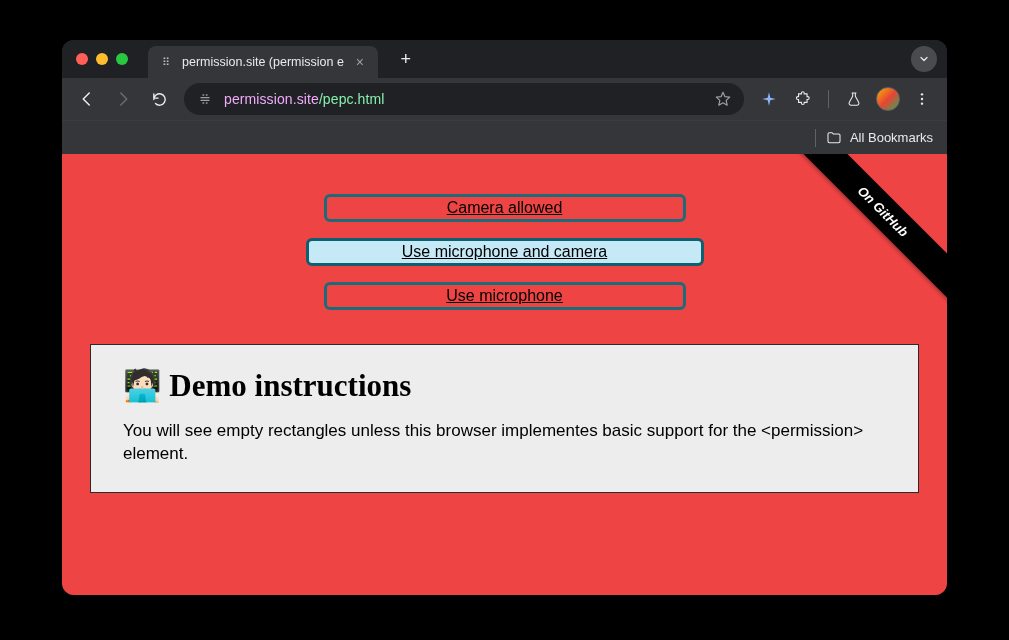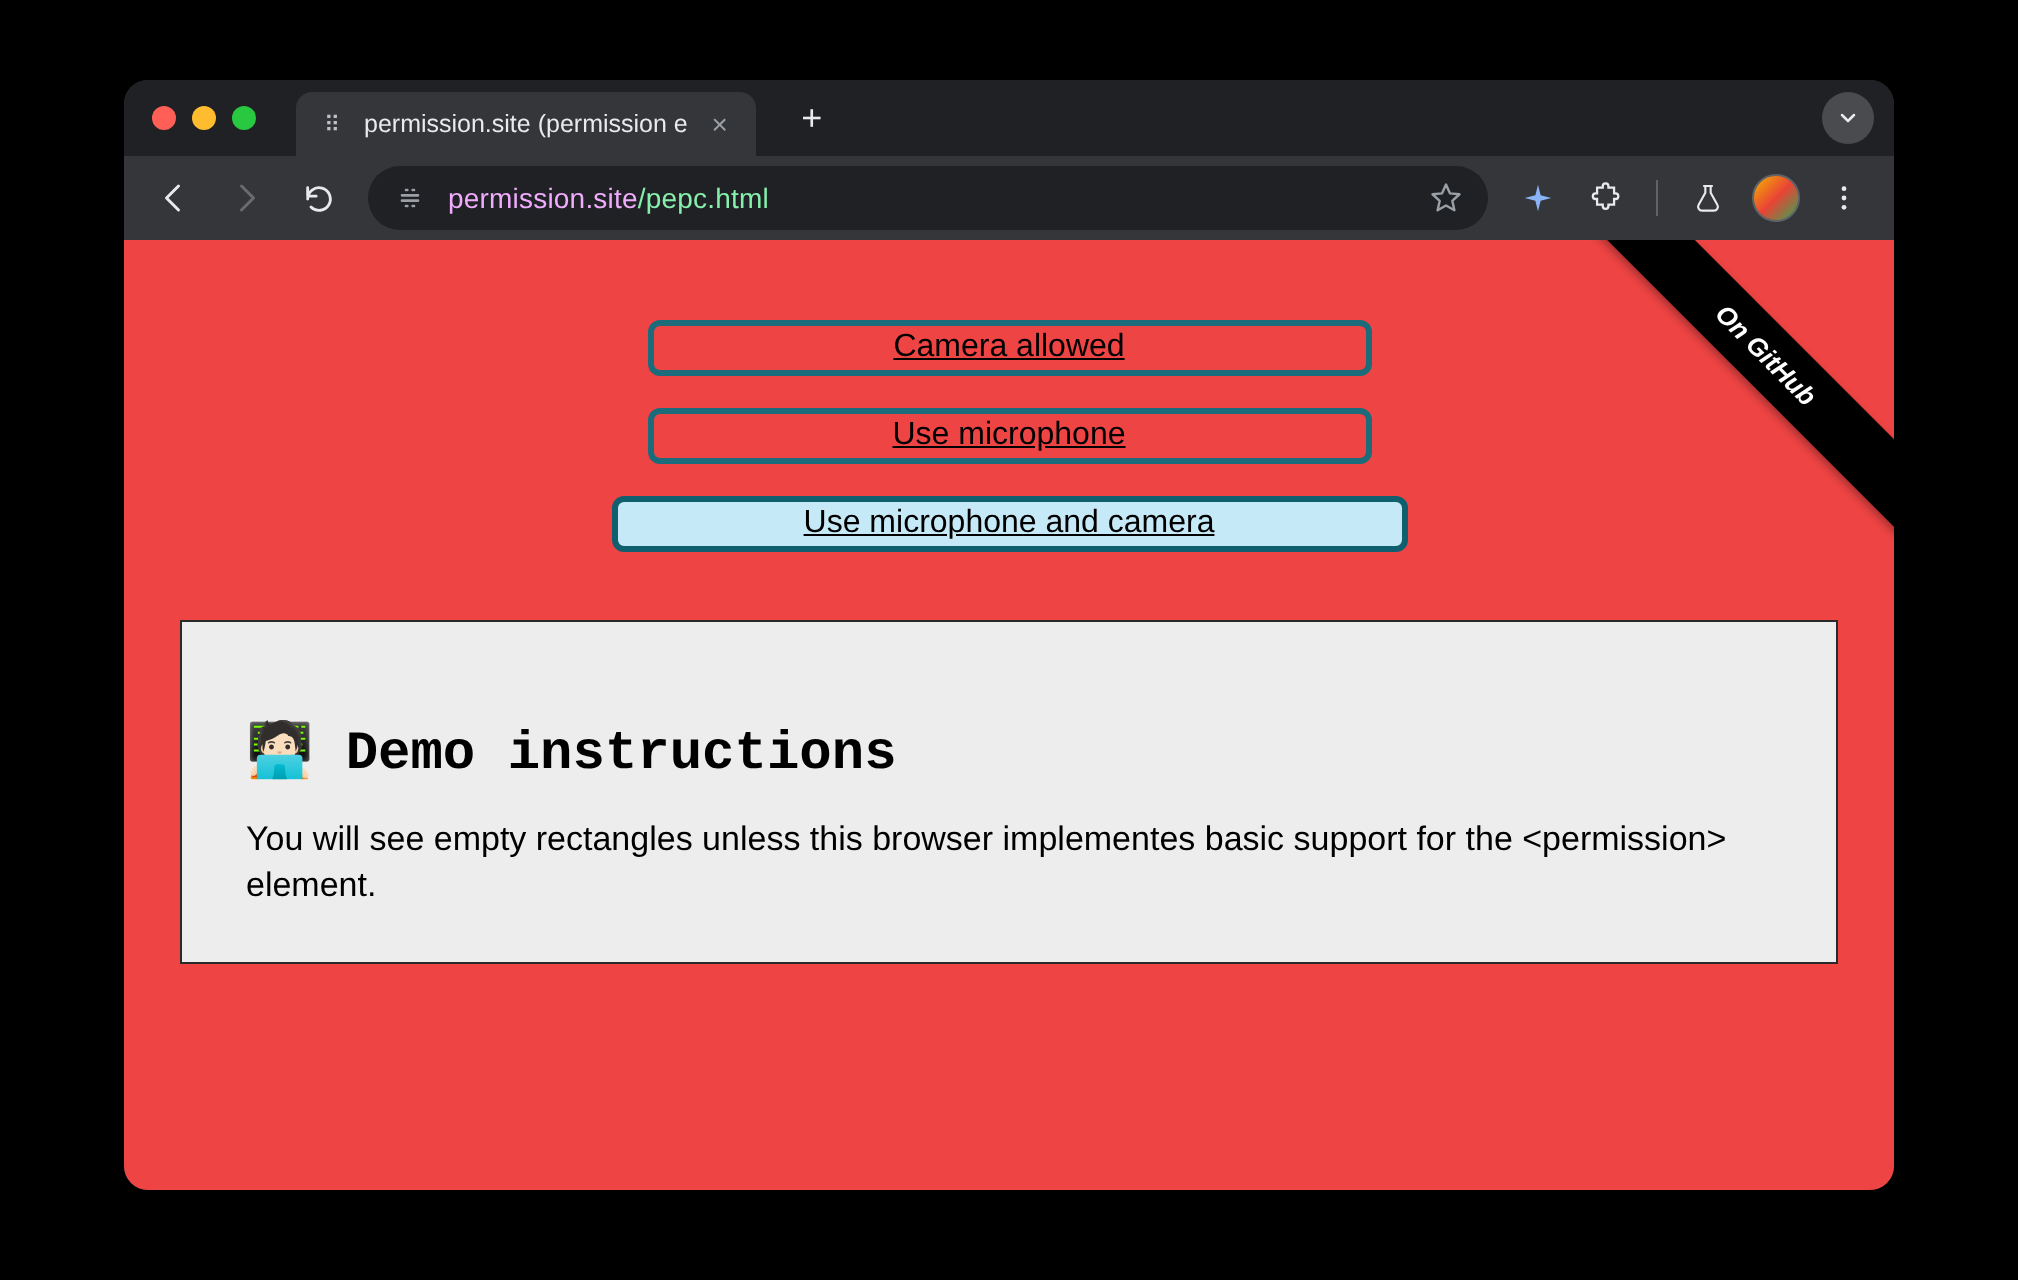--- a/index.html
+++ b/index.html
@@ -166,25 +166,24 @@
       background:#c6e9f7;
       border-color:#0f5f6e;
     }
     .instructions {
       margin: 34px 28px 0 28px;
       border: 1px solid #2a2a2a;
       padding: 22px 32px 26px 32px;
       background:#ededed;
     }
     .instructions h2 {
-      font-size: 27px;
+      font-size: 31px;
       font-weight: 800;
-      font-family: Liberation Mono, monospace;
+      font-family: Liberation Serif, serif;
       margin-bottom: 16px;
-      margin-top: 26px;
     }
     .instructions p {
       font-size: 17px;
       font-family: Verdana, Geneva, sans-serif;
       line-height: 1.35;
     }
     
     .ribbon {
       position:absolute;
       top: 0; right:0;
@@ -291,27 +290,36 @@
       <div class="tbtn">
         <svg width="16" height="16" viewBox="0 0 24 24">
             <circle cx="12" cy="5" r="1.8" fill="#e8eaed"></circle>
             <circle cx="12" cy="12" r="1.8" fill="#e8eaed"></circle>
             <circle cx="12" cy="19" r="1.8" fill="#e8eaed"></circle>
           </svg>
       </div>
     </div>
   </div>
 
+  <div class="bookbar">
+    <div class="sep"></div>
+    <div class="allbm">
+      <svg width="16" height="16" viewBox="0 0 24 24">
+          <path d="M3 6a2 2 0 0 1 2-2h4l2 2h8a2 2 0 0 1 2 2v9a2 2 0 0 1-2 2H5a2 2 0 0 1-2-2z" fill="none" stroke="#e8eaed" stroke-width="1.6"></path>
+        </svg>
+      <span>All Bookmarks</span>
+    </div>
+  </div>
 
   <div class="content">
 
     <div class="perm-wrap">
       <button class="perm-btn">Camera allowed</button>
+      <button class="perm-btn wide active">Use microphone and camera</button>
       <button class="perm-btn">Use microphone</button>
-      <button class="perm-btn wide active">Use microphone and camera</button>
     </div>
 
     <div class="instructions">
       <h2>🧑🏻‍💻 Demo instructions</h2>
       <p>You will see empty rectangles unless this browser implementes basic support for the &lt;permission&gt; element.</p>
     </div>
 
     <div class="ribbon">
       <div class="ribbon-inner">On GitHub</div>
     </div>

